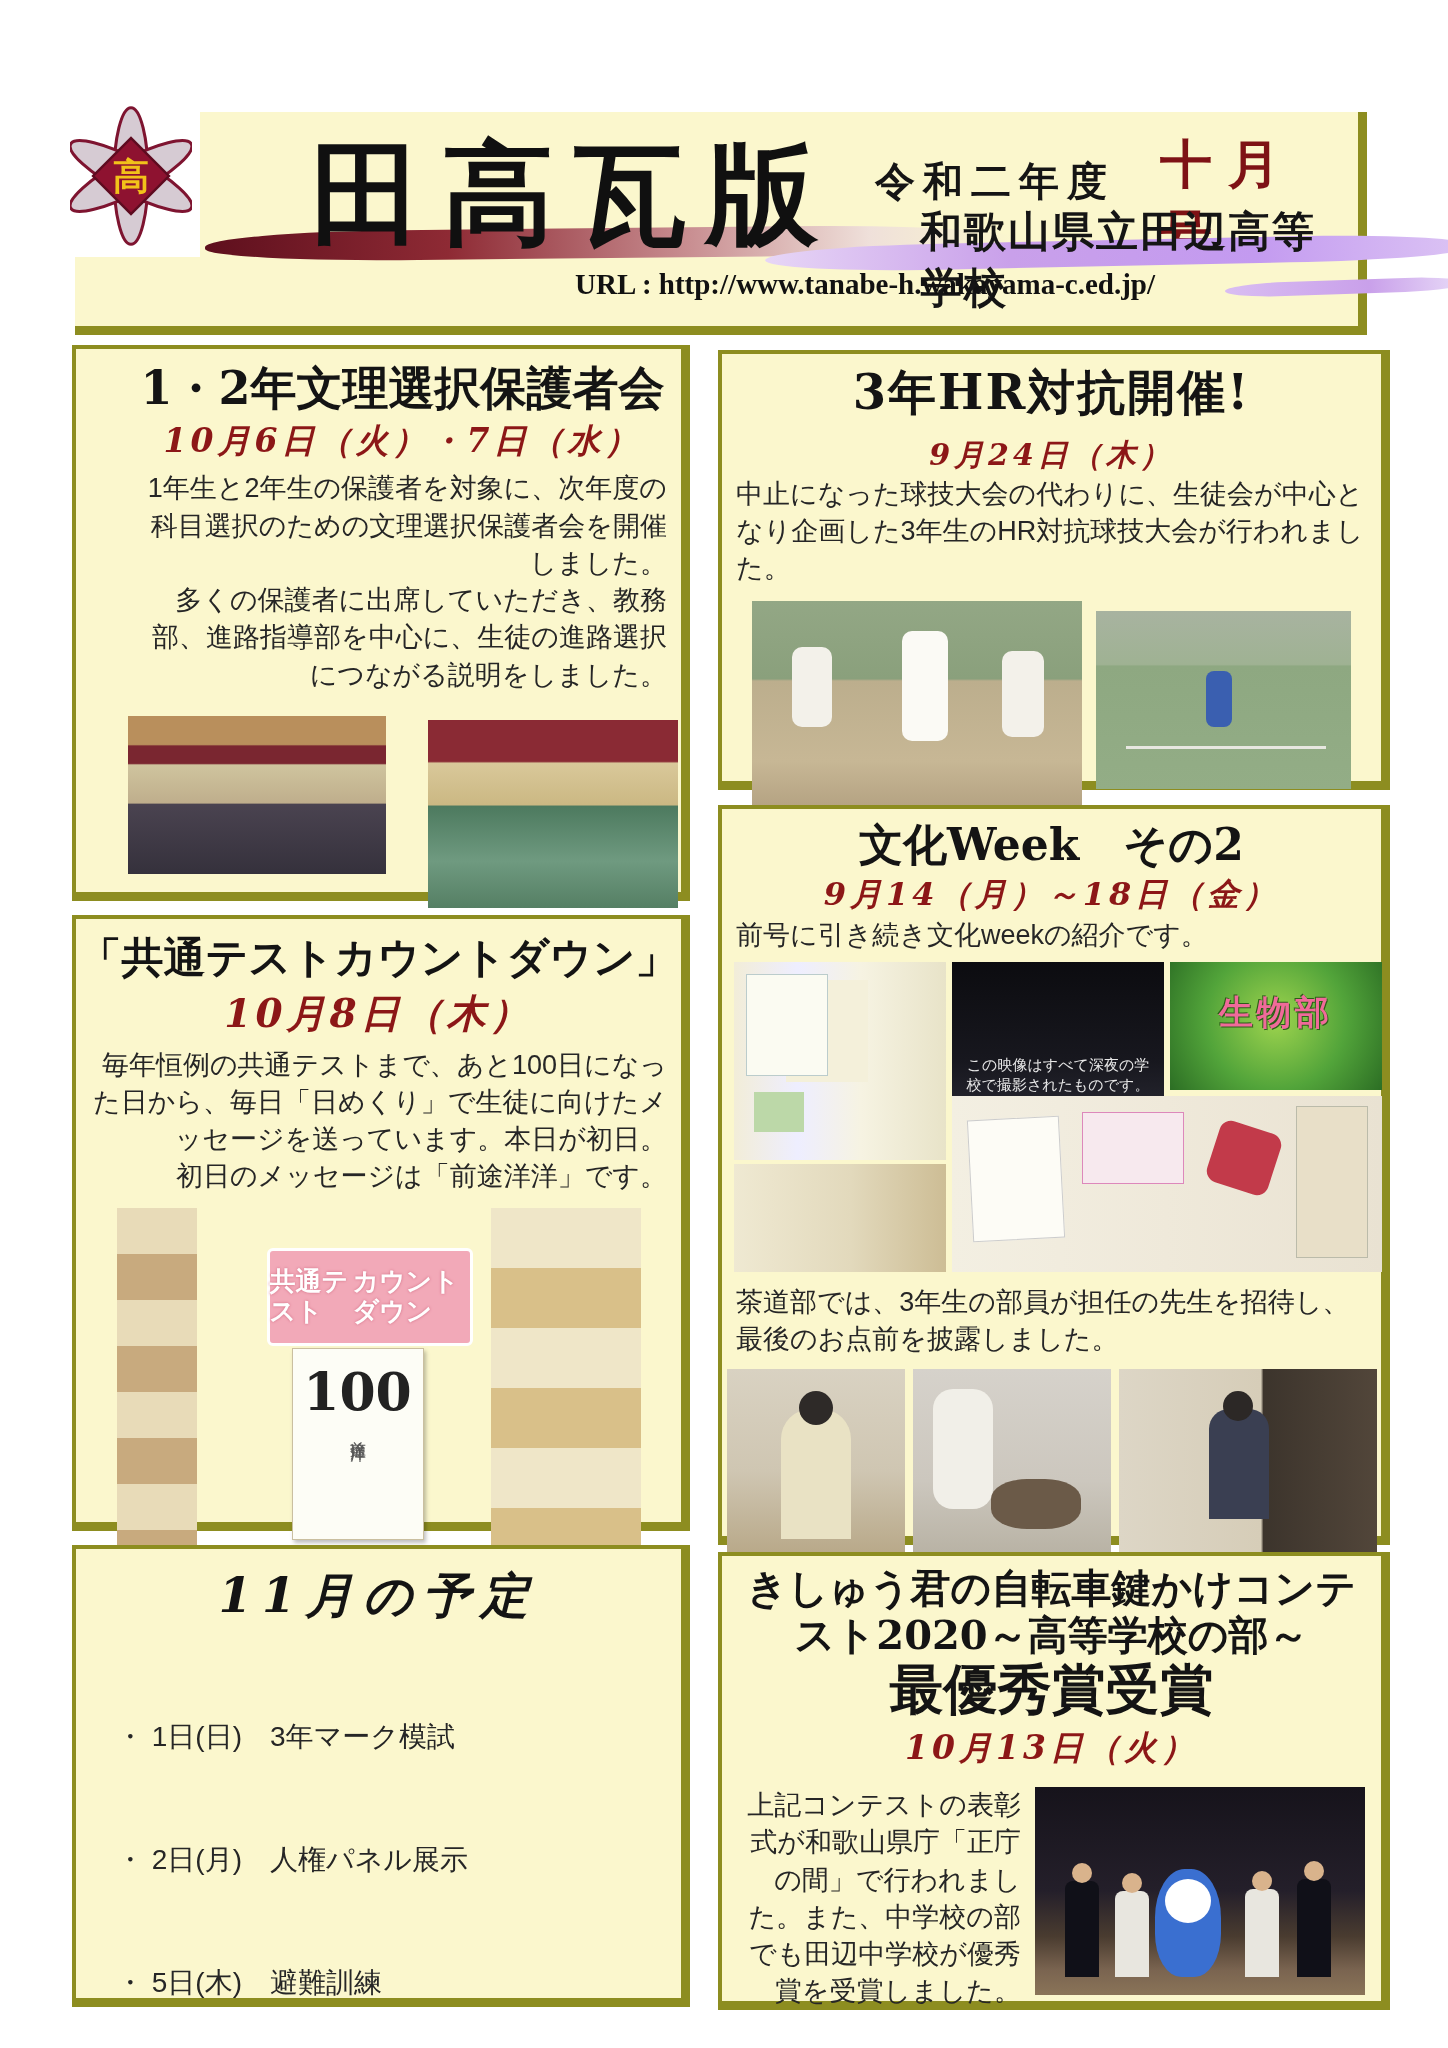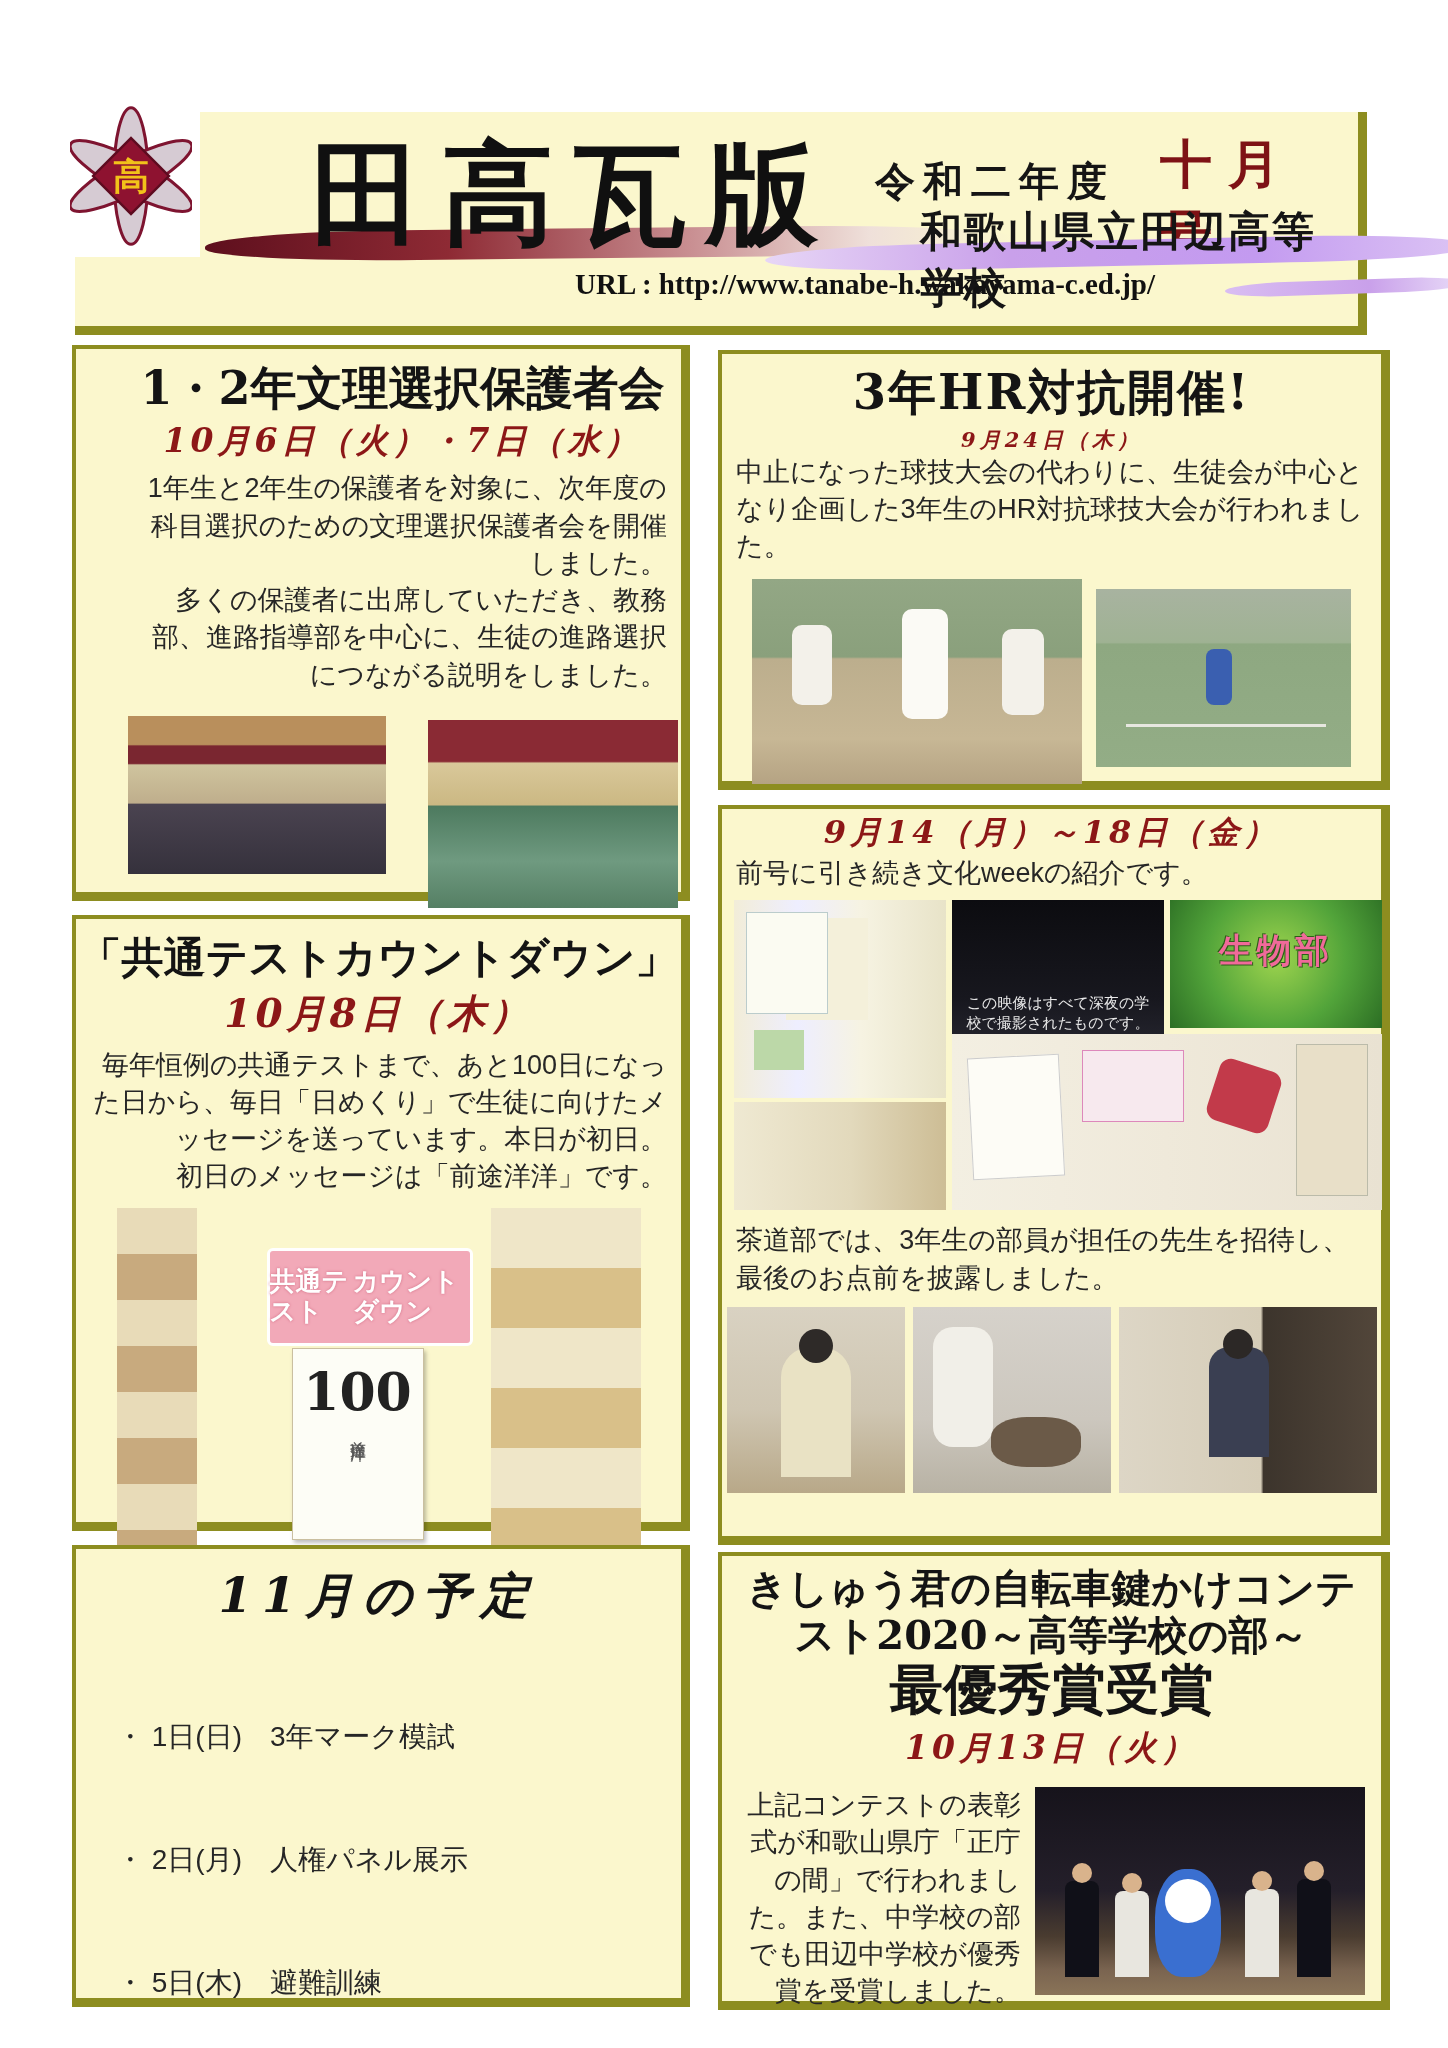--- a/index.html
+++ b/index.html
@@ -153,36 +153,37 @@
       
       
       
       
       
     </div>
   </div>
 
   <div class="panel" style="left:718px;top:350px;width:672px;height:440px;">
     <div class="p-title" style="font-size:48px;margin-top:10px;letter-spacing:2px;">3年HR対抗開催!</div>
-    <div class="p-date" style="font-size:21px;margin-top:5px;">9月24日（木）</div>
+    <div class="p-date" style="font-size:30px;margin-top:14px;">9月24日（木）</div>
     <div class="p-body">中止になった球技大会の代わりに、生徒会が中心となり企画した3年生のHR対抗球技大会が行われました。</div>
     <div class="photo-row" style="gap:14px;margin-top:14px;">
       <div class="photo" style="width:330px;height:205px;background:linear-gradient(#93a785 0%,#8aa07c 38%,#bcae8d 39%,#c7b795 78%,#b5a383 100%);">
         <div style="position:absolute;left:40px;top:46px;width:40px;height:80px;background:#f3f1ea;border-radius:10px;"></div>
         <div style="position:absolute;left:150px;top:30px;width:46px;height:110px;background:#fbfaf5;border-radius:10px;"></div>
         <div style="position:absolute;left:250px;top:50px;width:42px;height:86px;background:#f3f1ea;border-radius:10px;"></div>
       </div>
       <div class="photo" style="width:255px;height:178px;margin-top:10px;background:linear-gradient(#a8b3a0 0%,#9fb293 30%,#8ea881 31%,#93ad86 100%);">
         <div style="position:absolute;left:30px;bottom:40px;width:200px;height:3px;background:#e7e7e0;"></div>
         <div style="position:absolute;left:110px;top:60px;width:26px;height:56px;background:#3a5fb0;border-radius:8px;"></div>
       </div>
     </div>
   </div>
 
   <div class="panel" style="left:718px;top:805px;width:672px;height:740px;">
+    <div class="p-title" style="font-size:44px;margin-top:10px;">文化Week　その2</div>
     <div class="p-date" style="font-size:32px;margin-top:2px;">9月14（月）～18日（金）</div>
     <div class="p-body">前号に引き続き文化weekの紹介です。</div>
 
     <div style="position:relative;height:312px;margin:8px 12px 0 12px;">
       <div class="photo" style="position:absolute;left:0;top:0;width:212px;height:198px;background:linear-gradient(90deg,#f2edd8 0%,#eef 30%,#f6f3e2 60%,#e8e3c8 100%);">
         <div style="position:absolute;left:12px;top:12px;width:80px;height:100px;background:#fbfbf2;border:1px solid #bcc;box-shadow:40px 6px 0 #f4f0da;"></div>
         <div style="position:absolute;left:20px;top:130px;width:50px;height:40px;background:#bcd8a8;"></div>
       </div>
       <div class="photo" style="position:absolute;left:0;top:202px;width:212px;height:108px;background:linear-gradient(90deg,#efe9d2 0%,#e2d9bc 55%,#cdbd95 100%);"></div>
       <div class="photo" style="position:absolute;left:218px;top:0;width:212px;height:140px;background:linear-gradient(#0c0c10 0%,#17171e 70%,#23232c 100%);">

